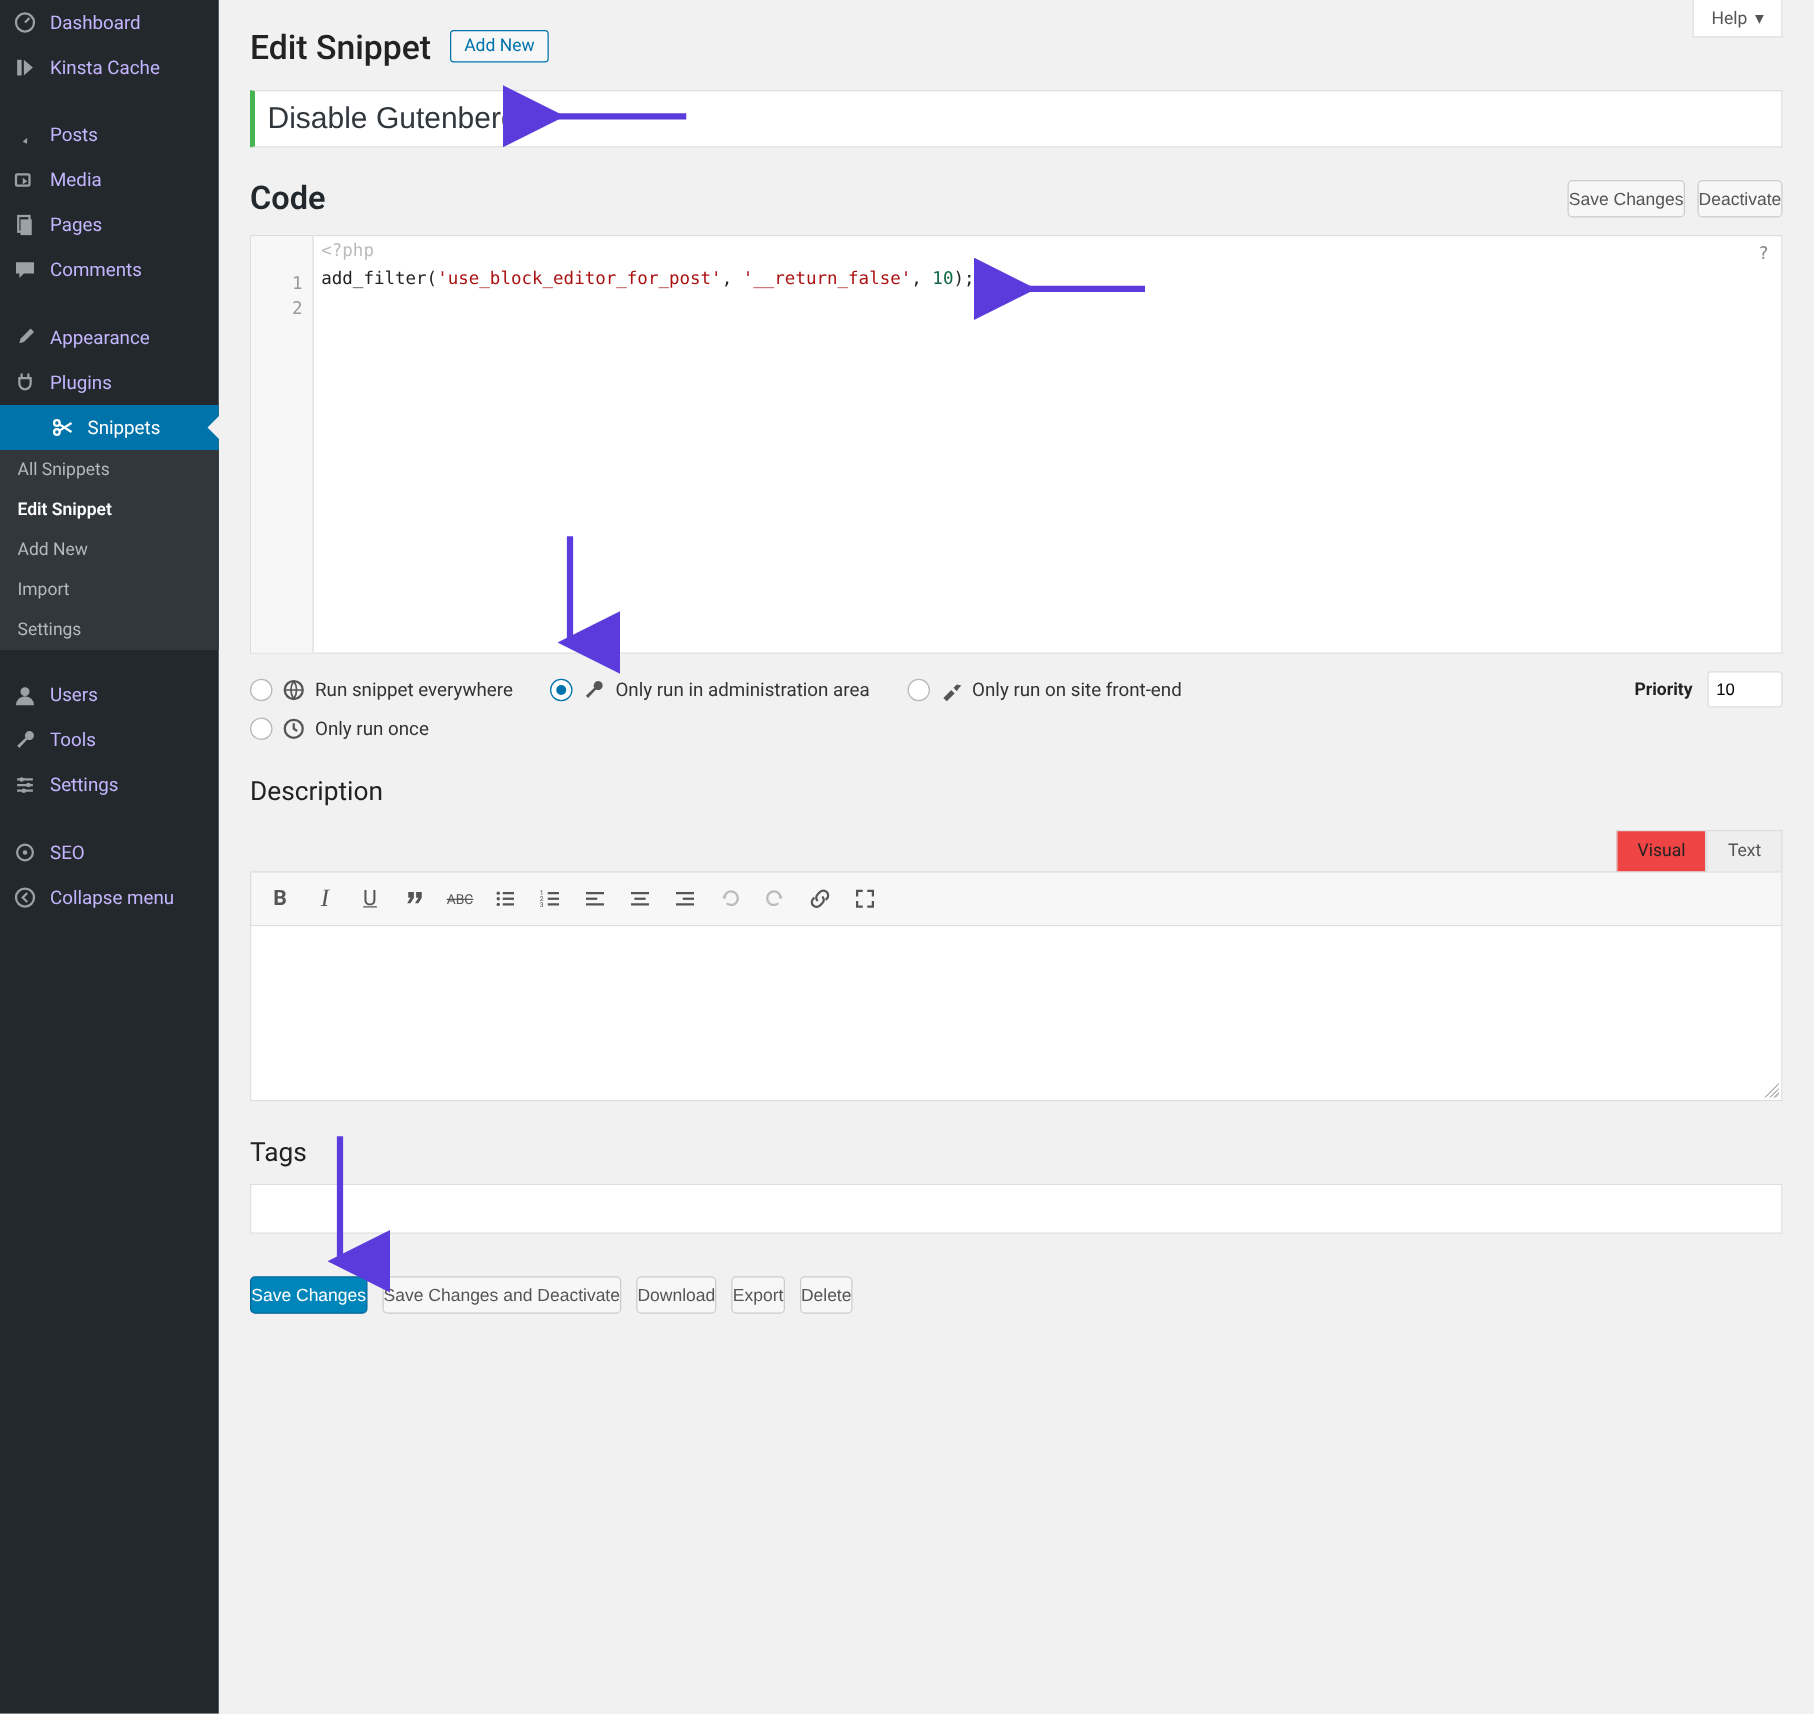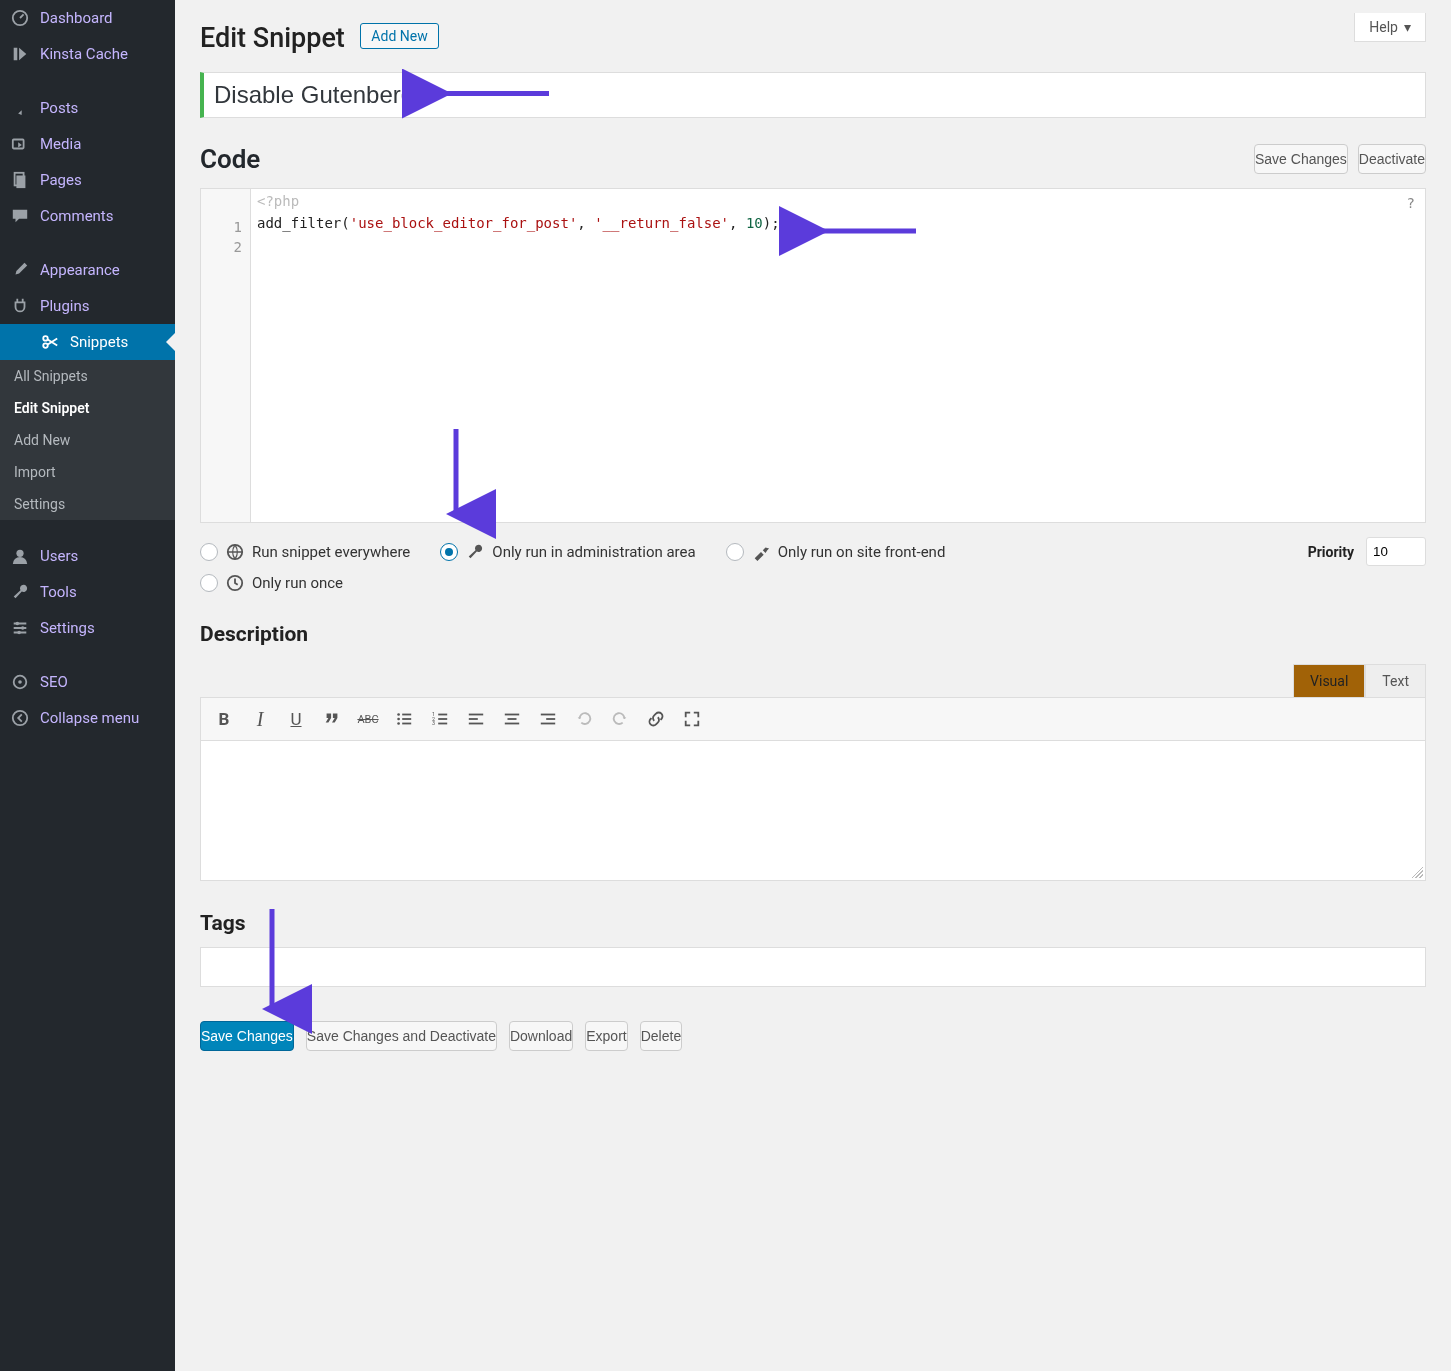--- a/index.html
+++ b/index.html
@@ -41,21 +41,21 @@
   .sub-item.active { color:#fff; font-weight:600; }
   svg.ic-s { width:18px; height:18px; fill:currentColor; }
 
   
   .main { flex:1; padding: 0 25px 40px 25px; position:relative; }
 
   .help-tab {
     position:absolute; top:0; right:25px;
     border:1px solid #ddd; border-top:none;
     background:#fff; padding:6px 14px; font-size:14px; color:#555;
-    display:flex; align-items:center; gap:6px; cursor:pointer;margin-top:13px;
+    display:flex; align-items:center; gap:6px; cursor:pointer;
   }
 
   h1.page-title {
     font-size:27px; font-weight:500; margin-top:22px; display:inline-block; margin-right:12px;
   }
   .add-new-btn {
     display:inline-block; vertical-align: 6px;
     border:1px solid #0073aa; color:#0073aa; background:#f7f7f7;
     padding:4px 10px; font-size:14px; border-radius:3px; cursor:pointer;
   }
@@ -104,26 +104,26 @@
     width:18px;height:18px;border:1px solid #b4b9be;border-radius:50%;background:#fff;display:inline-flex;align-items:center;justify-content:center;
   }
   .radio.checked{ border-color:#0073aa; }
   .radio.checked::after{ content:""; width:8px;height:8px;border-radius:50%;background:#0073aa; }
   .scope-ic { color:#555; display:inline-flex; }
 
   .priority { margin-left:auto; display:flex; align-items:center; gap:12px; font-weight:700;}
   .priority input { width:60px; padding:6px; border:1px solid #ddd; border-radius:3px; text-align:left; }
 
   
-  h2.sect { font-size:21px; font-weight:700; margin-top:30px; }
+  h2.sect { font-size:21px; font-weight:400; margin-top:30px; }
   .editor-tabs { display:flex; justify-content:flex-end; margin-top:18px; }
   .ed-tab {
     border:1px solid #ddd; border-bottom:none; padding:8px 16px; background:#eee; color:#555; cursor:pointer;
   }
-  .ed-tab.active{ background:#a16207; color:#222; }
+  .ed-tab.active{ background:#ef4444; color:#222; }
   .toolbar {
     border:1px solid #ddd; background:#f7f7f7; display:flex; padding:4px 6px; gap:2px;
   }
   .tbtn {
     width:34px;height:34px;display:flex;align-items:center;justify-content:center;color:#555;cursor:pointer;font-size:17px;border-radius:3px;
   }
   .tbtn svg{width:18px;height:18px;fill:currentColor;}
   .desc-area {
     border:1px solid #ddd; border-top:none; background:#fff; height:140px; position:relative;
   }

